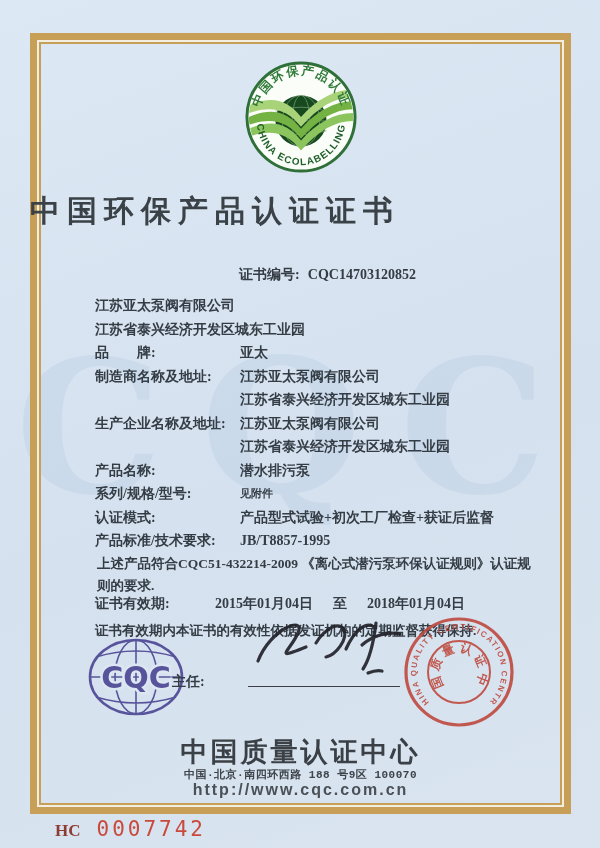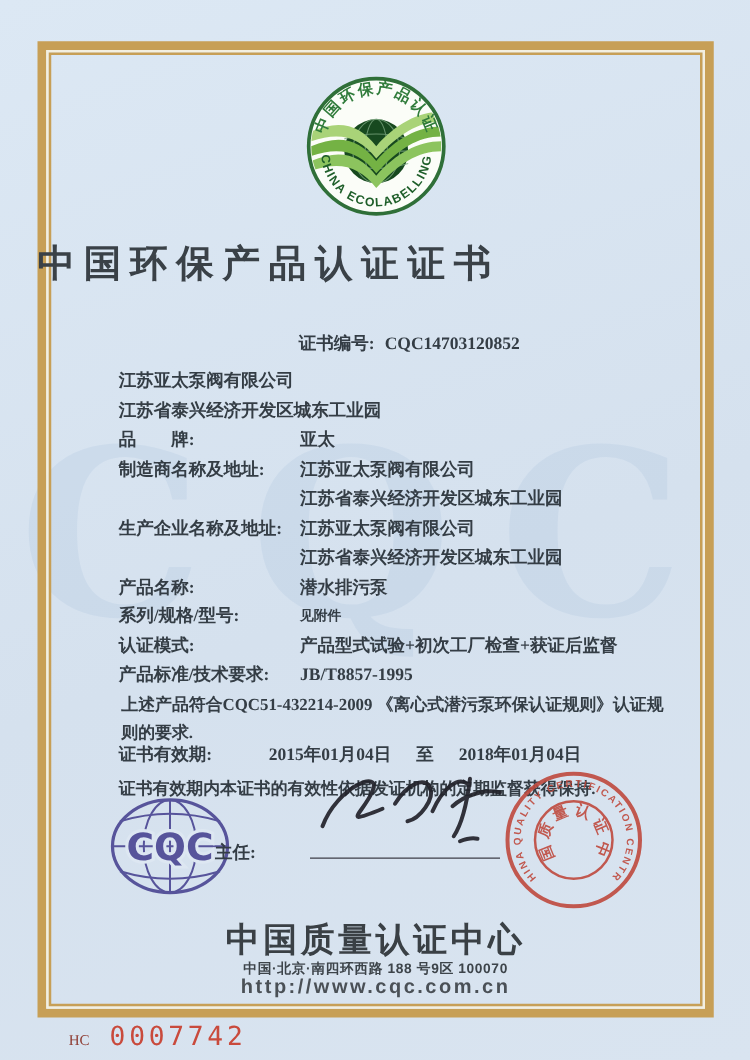--- a/index.html
+++ b/index.html
@@ -51,29 +51,29 @@
   .sig-line{ position:absolute; left:218px; top:612px; width:152px; height:41px; border-bottom:1.5px solid #3e3e48; }
   .signature{ position:absolute; left:214px; top:570px; width:170px; height:78px; }
   .seal{ position:absolute; left:373px; top:583px; width:112px; height:112px; opacity:.9; }
   .issuer-name{
     position:absolute; left:0; right:0; top:701px; text-align:center;
     font-family:"Liberation Sans", sans-serif; font-weight:bold;
     font-size:27px; letter-spacing:3px; color:#3a4045;
   }
   .issuer-address{
     position:absolute; left:0; right:0; top:734px; text-align:center;
-    font-family:Liberation Sans, sans-serif; font-weight:bold; font-size:11px; color:#3d444a; letter-spacing:.5px;
+    font-family:Liberation Mono, monospace; font-weight:bold; font-size:11px; color:#3d444a; letter-spacing:.5px;
   }
   .issuer-url{
     position:absolute; left:0; right:0; top:748px; text-align:center;
     font-family:"Liberation Sans", sans-serif; font-weight:bold; font-size:16px; letter-spacing:2px; color:#4a5056;
   }
   
   .serial{ position:absolute; left:55px; top:817px; display:flex; align-items:baseline; }
-  .serial .pfx{ font-family:"Liberation Serif", serif; font-weight:normal; font-size:12px; color:#8e3c32; margin-right:16px; }
+  .serial .pfx{ font-family:"Liberation Serif", serif; font-weight:bold; font-size:17px; color:#8e3c32; margin-right:16px; }
   .serial .num{ font-family:"DejaVu Sans Mono", monospace; font-size:21px; color:#c94a3c; letter-spacing:3px; }
 </style>
 </head>
 <body>
 
 <div class="page">
 
   <div class="watermark">CQC</div>
 
   <div class="cert">

